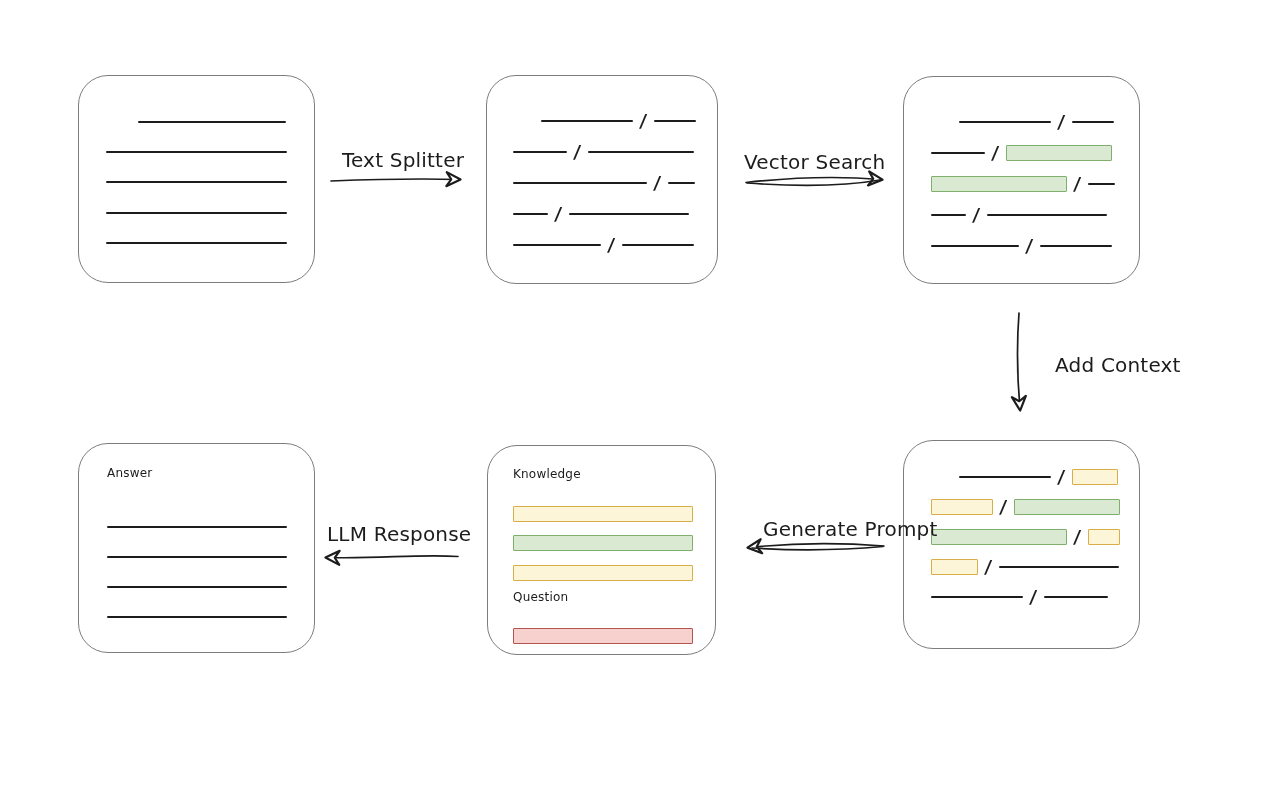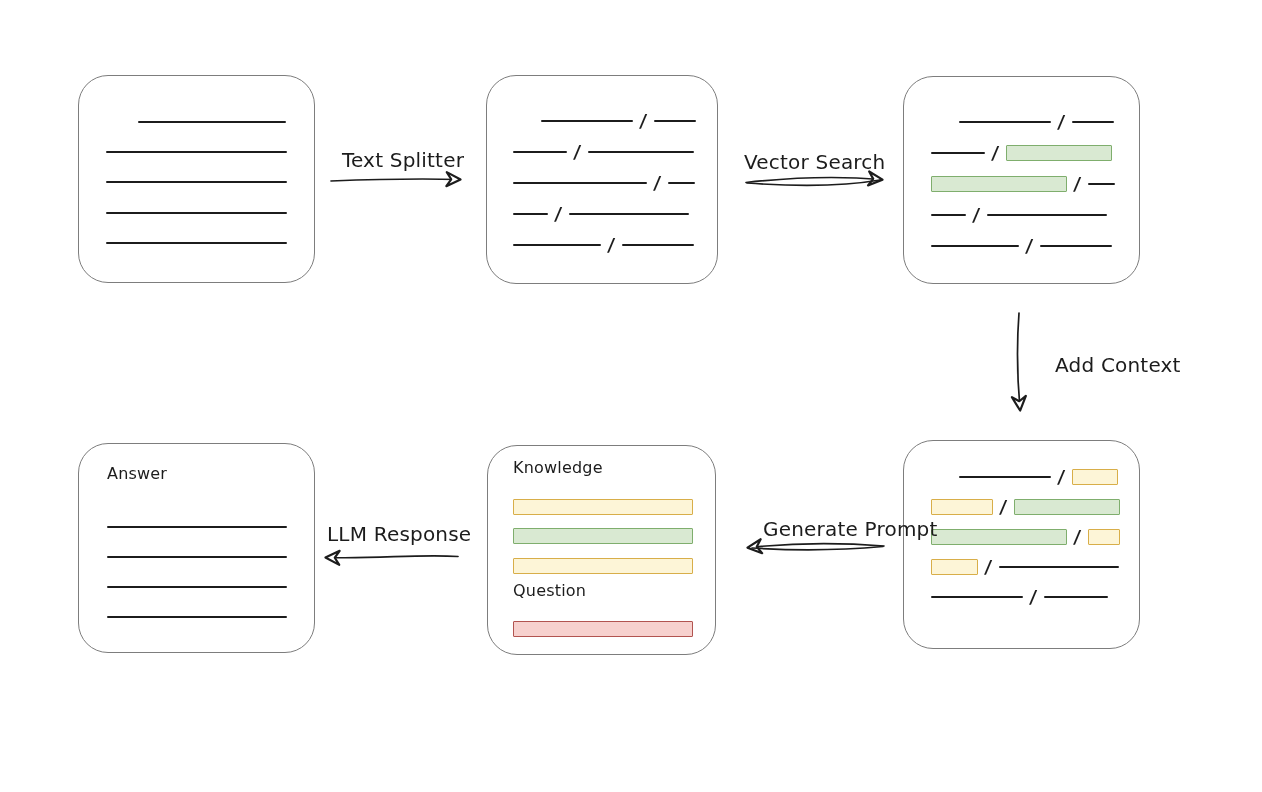--- a/index.html
+++ b/index.html
@@ -9,30 +9,30 @@
     font-family:"DejaVu Sans", sans-serif; color:#1c1c1c; overflow:hidden;
   }
   .box {
     position:absolute; background:#ffffff;
     border:1.6px solid #7d7d7d; border-radius:30px;
   }
   #box-source   { left:78px;  top:75px;  width:237px; height:208px; padding:30px 29px 0 27px; }
   #box-split    { left:486px; top:75px;  width:232px; height:209px; padding:29px 26px 0 26px; }
   #box-vector   { left:903px; top:76px;  width:237px; height:208px; padding:29px 26px 0 27px; }
   #box-answer   { left:78px;  top:443px; width:237px; height:210px; padding:20px 29px 0 28px; }
-  #box-prompt   { left:487px; top:445px; width:229px; height:210px; padding:12px 25px 0 25px; }
+  #box-prompt   { left:487px; top:445px; width:229px; height:210px; padding:19px 25px 0 25px; }
   #box-context  { left:903px; top:440px; width:237px; height:209px; padding:21px 26px 0 27px; }
 
   .row { display:flex; align-items:center; }
   .row.top { align-items:flex-start; }
   .sp  { display:inline-block; height:1px; flex:0 0 auto; }
   .ln  { display:inline-block; height:2px; background:#1c1c1c; border-radius:1px; flex:0 0 auto; }
   .sl  { font-size:18px; font-weight:700; margin:0 7px; transform:skewX(-6deg); line-height:1; }
   .bar { display:inline-block; height:16px; border:1.6px solid; border-radius:1px; flex:0 0 auto; }
-  .inlabel { font-size:16px; letter-spacing:.2px; line-height:19px; }
+  .inlabel { font-size:12px; letter-spacing:.2px; line-height:19px; }
 
   .arrow-label { position:absolute; font-size:20px; letter-spacing:.2px; white-space:nowrap; }
   #lbl-text-splitter   { left:340px; top:148px; width:126px; text-align:center; }
   #lbl-vector-search   { left:744px; top:150px; width:132px; text-align:center; }
   #lbl-add-context     { left:1036px; top:353px;margin-left:19px; }
   #lbl-generate-prompt { left:735px; top:517px; width:150px; text-align:center;margin-left:28px; }
   #lbl-llm-response    { left:327px; top:522px; width:126px; text-align:center; }
 
   .caption { position:absolute; left:783px; top:686px; font-size:17px; letter-spacing:.2px; white-space:nowrap; }
 

